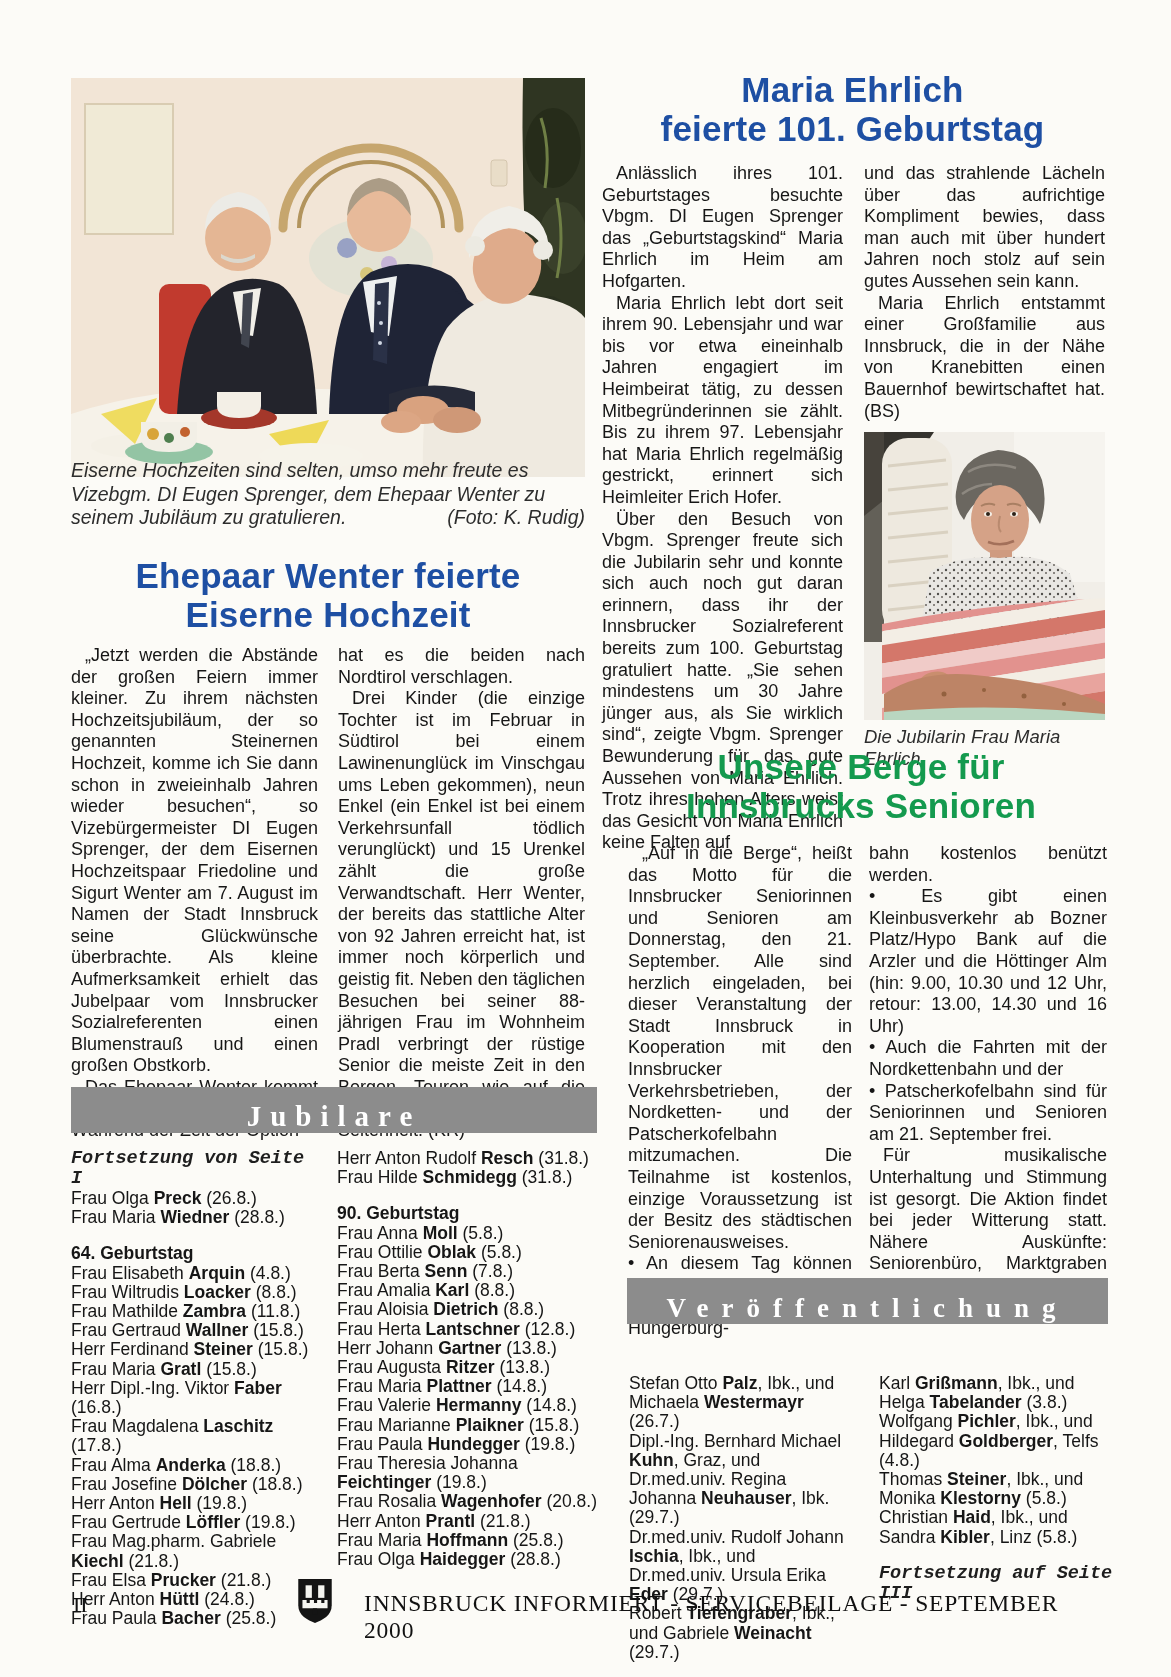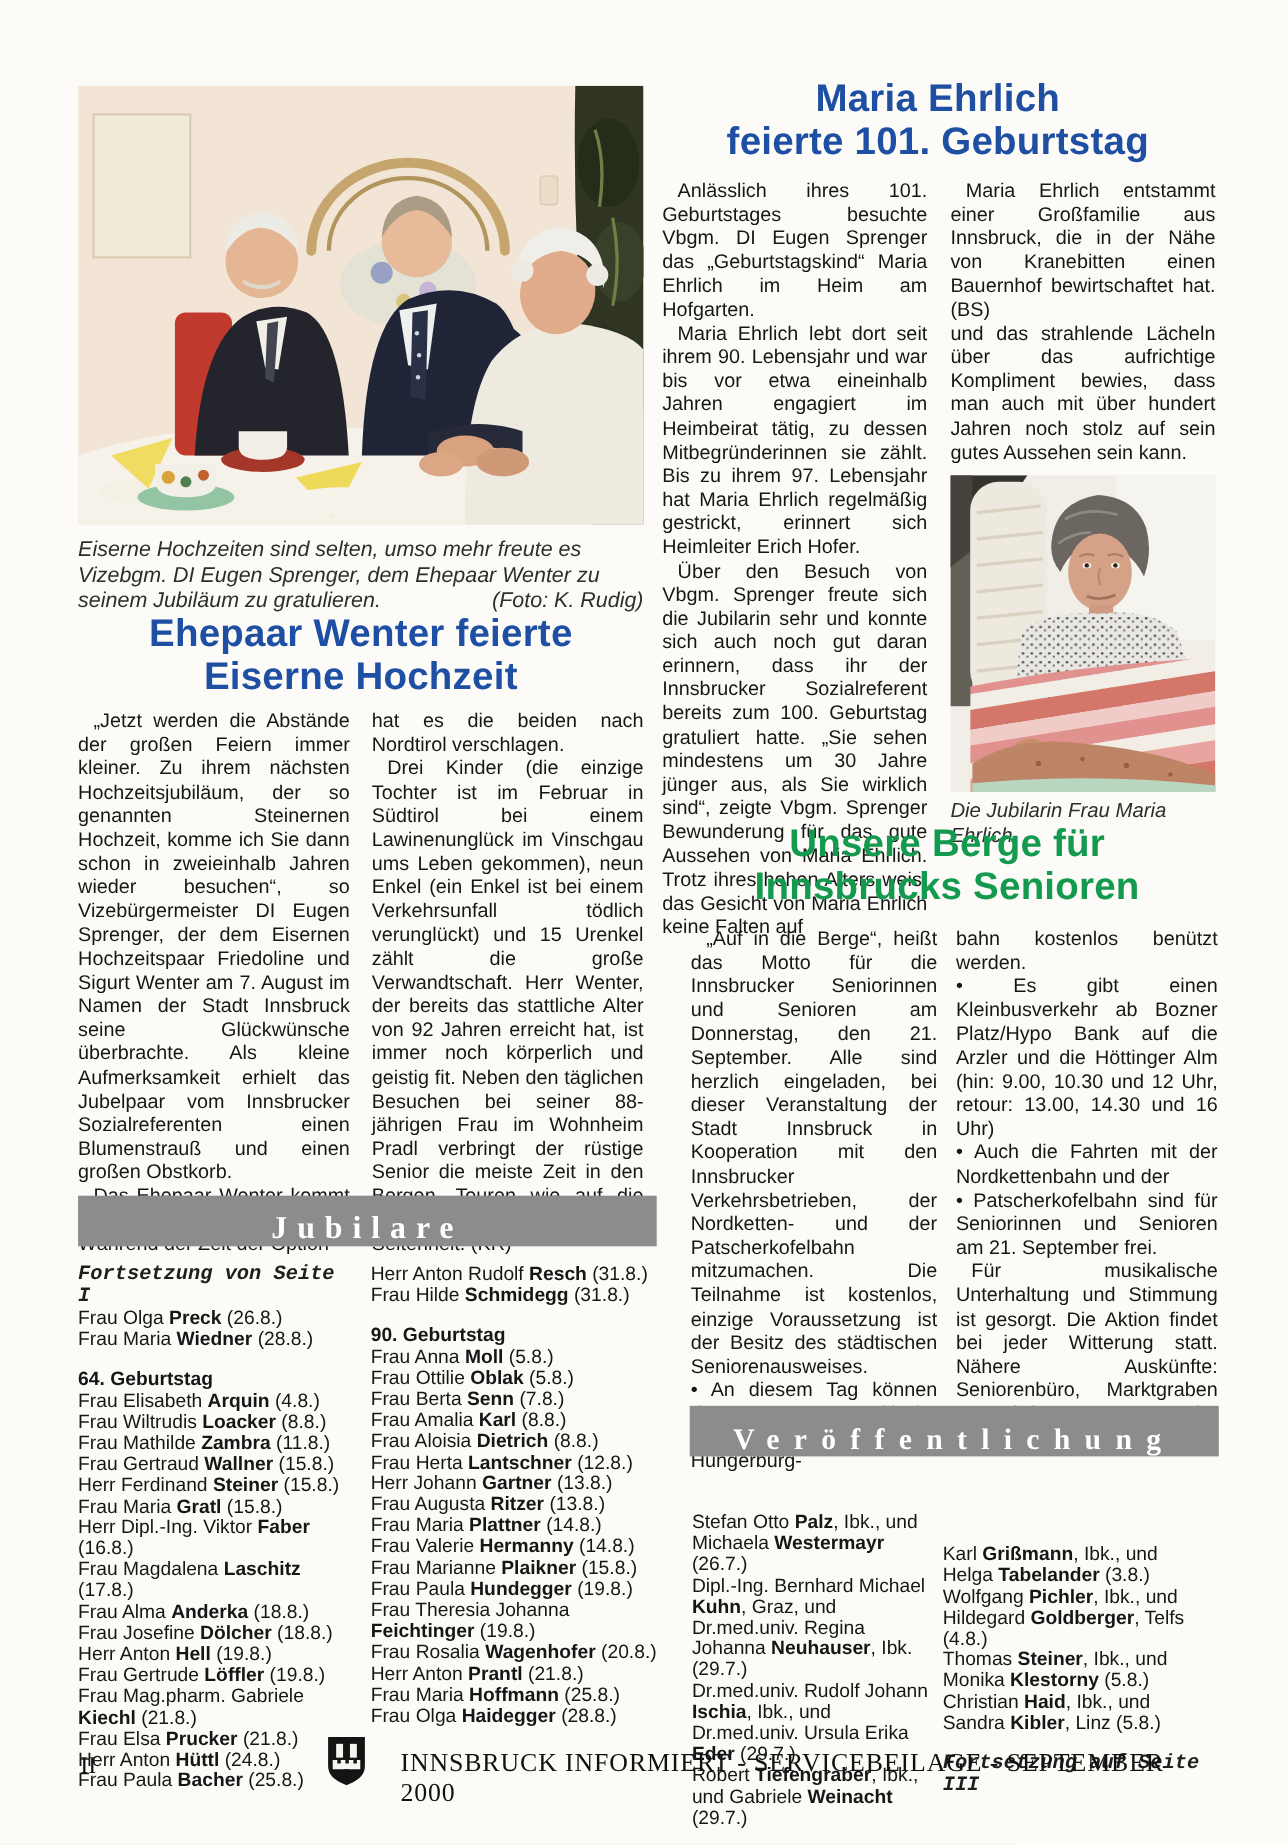--- a/index.html
+++ b/index.html
@@ -90,21 +90,21 @@
       <ellipse cx="98" cy="374" rx="44" ry="12" fill="#93c4a4"></ellipse>
       <path d="M70,344 h56 v16 q0,14 -28,14 q-28,0 -28,-14 Z" fill="#f2efe6"></path>
       <circle cx="82" cy="356" r="6" fill="#d8a43a"></circle>
         <circle cx="98" cy="360" r="5" fill="#4f7f4f"></circle>
         <circle cx="114" cy="354" r="5" fill="#c2622f"></circle>
       <polygon points="198,356 258,342 232,392" fill="#eed958"></polygon>
       <ellipse cx="240" cy="378" rx="52" ry="13" fill="#f6f3ea"></ellipse>
     </svg>
   </figure>
 
-  <div class="abs caption" style="left:71px;top:488px;width:514px;">
+  <div class="abs caption" style="left:71px;top:459px;width:514px;">
     <span>Eiserne Hochzeiten sind selten, umso mehr freute es Vizebgm. DI Eugen Sprenger, dem Ehepaar Wenter zu seinem Jubiläum zu gratulieren.</span>
     <span class="credit">(Foto: K. Rudig)</span>
   </div>
 
   <div class="abs headline blue" style="left:71px;top:556px;width:514px;">
     <div>Ehepaar Wenter feierte</div>
     <div>Eiserne Hochzeit</div>
   </div>
 
   <div class="abs cols" style="left:71px;top:645px;width:514px;gap:20px;">
@@ -177,22 +177,22 @@
   </div>
 
   <div class="abs cols" style="left:602px;top:163px;width:503px;gap:21px;">
     <div class="col" style="width:241px;">
         <p class="para ind">Anlässlich ihres 101. Geburtstages besuchte Vbgm. DI Eugen Sprenger das „Geburtstagskind“ Maria Ehrlich im Heim am Hofgarten.</p>
         <p class="para ind">Maria Ehrlich lebt dort seit ihrem 90. Lebensjahr und war bis vor etwa eineinhalb Jahren engagiert im Heimbeirat tätig, zu dessen Mitbegründerinnen sie zählt. Bis zu ihrem 97. Lebensjahr hat Maria Ehrlich regelmäßig gestrickt, erinnert sich Heimleiter Erich Hofer.</p>
         <p class="para ind">Über den Besuch von Vbgm. Sprenger freute sich die Jubilarin sehr und konnte sich auch noch gut daran erinnern, dass ihr der Innsbrucker Sozialreferent bereits zum 100. Geburtstag gratuliert hatte. „Sie sehen mindestens um 30 Jahre jünger aus, als Sie wirklich sind“, zeigte Vbgm. Sprenger Bewunderung für das gute Aussehen von Maria Ehrlich. Trotz ihres hohen Alters weist das Gesicht von Maria Ehrlich keine Falten auf</p>
       </div>
     <div style="width:241px;">
       <div class="col">
+          <p class="para">und das strahlende Lächeln über das aufrichtige Kompliment bewies, dass man auch mit über hundert Jahren noch stolz auf sein gutes Aussehen sein kann.</p>
           <p class="para ind">Maria Ehrlich entstammt einer Großfamilie aus Innsbruck, die in der Nähe von Kranebitten einen Bauernhof bewirtschaftet hat. (BS)</p>
-          <p class="para">und das strahlende Lächeln über das aufrichtige Kompliment bewies, dass man auch mit über hundert Jahren noch stolz auf sein gutes Aussehen sein kann.</p>
         </div>
       <figure style="margin-top:10px;">
         <svg viewBox="0 0 241 288" width="241" height="288">
           <defs>
             <pattern id="spk" width="8" height="8" patternUnits="userSpaceOnUse">
               <circle cx="2" cy="2" r="1.2" fill="#34322e"></circle>
               <circle cx="6" cy="5" r="1" fill="#514d46"></circle>
             </pattern>
             <clipPath id="blanketClip">
               <path d="M18,192 Q120,172 241,166 L241,288 L18,288 Z"></path>
@@ -267,21 +267,21 @@
         <p class="para">• Auch die Fahrten mit der Nordkettenbahn und der</p>
         <p class="para">• Patscherkofelbahn sind für Seniorinnen und Senioren am 21. September frei.</p>
         <p class="para ind">Für musikalische Unterhaltung und Stimmung ist gesorgt. Die Aktion findet bei jeder Witterung statt. Nähere Auskünfte: Seniorenbüro, Marktgraben 11, Telefon: 5360-1202 oder 1201.</p>
       </div>
   </div>
 
   <div class="abs graybar" id="ehe-bar" style="left:627px;top:1278px;width:481px;height:46px;">
     <span>Veröffentlichung</span>
   </div>
 
-  <div class="abs cols" style="left:629px;top:1374px;gap:2px;align-items:center;">
+  <div class="abs cols" style="left:629px;top:1374px;gap:24px;">
     <div style="width:226px;">
         <div class="lentry">Stefan Otto <b>Palz</b>, Ibk., und Michaela <b>Westermayr</b> (26.7.)</div>
         <div class="lentry">Dipl.-Ing. Bernhard Michael <b>Kuhn</b>, Graz, und Dr.med.univ. Regina Johanna <b>Neuhauser</b>, Ibk. (29.7.)</div>
         <div class="lentry">Dr.med.univ. Rudolf Johann <b>Ischia</b>, Ibk., und Dr.med.univ. Ursula Erika <b>Eder</b> (29.7.)</div>
         <div class="lentry">Robert <b>Tiefengraber</b>, Ibk., und Gabriele <b>Weinacht</b> (29.7.)</div>
       </div>
     <div style="width:240px;">
         <div class="lentry">Karl <b>Grißmann</b>, Ibk., und Helga <b>Tabelander</b> (3.8.)</div>
         <div class="lentry">Wolfgang <b>Pichler</b>, Ibk., und Hildegard <b>Goldberger</b>, Telfs (4.8.)</div>
         <div class="lentry">Thomas <b>Steiner</b>, Ibk., und Monika <b>Klestorny</b> (5.8.)</div>

